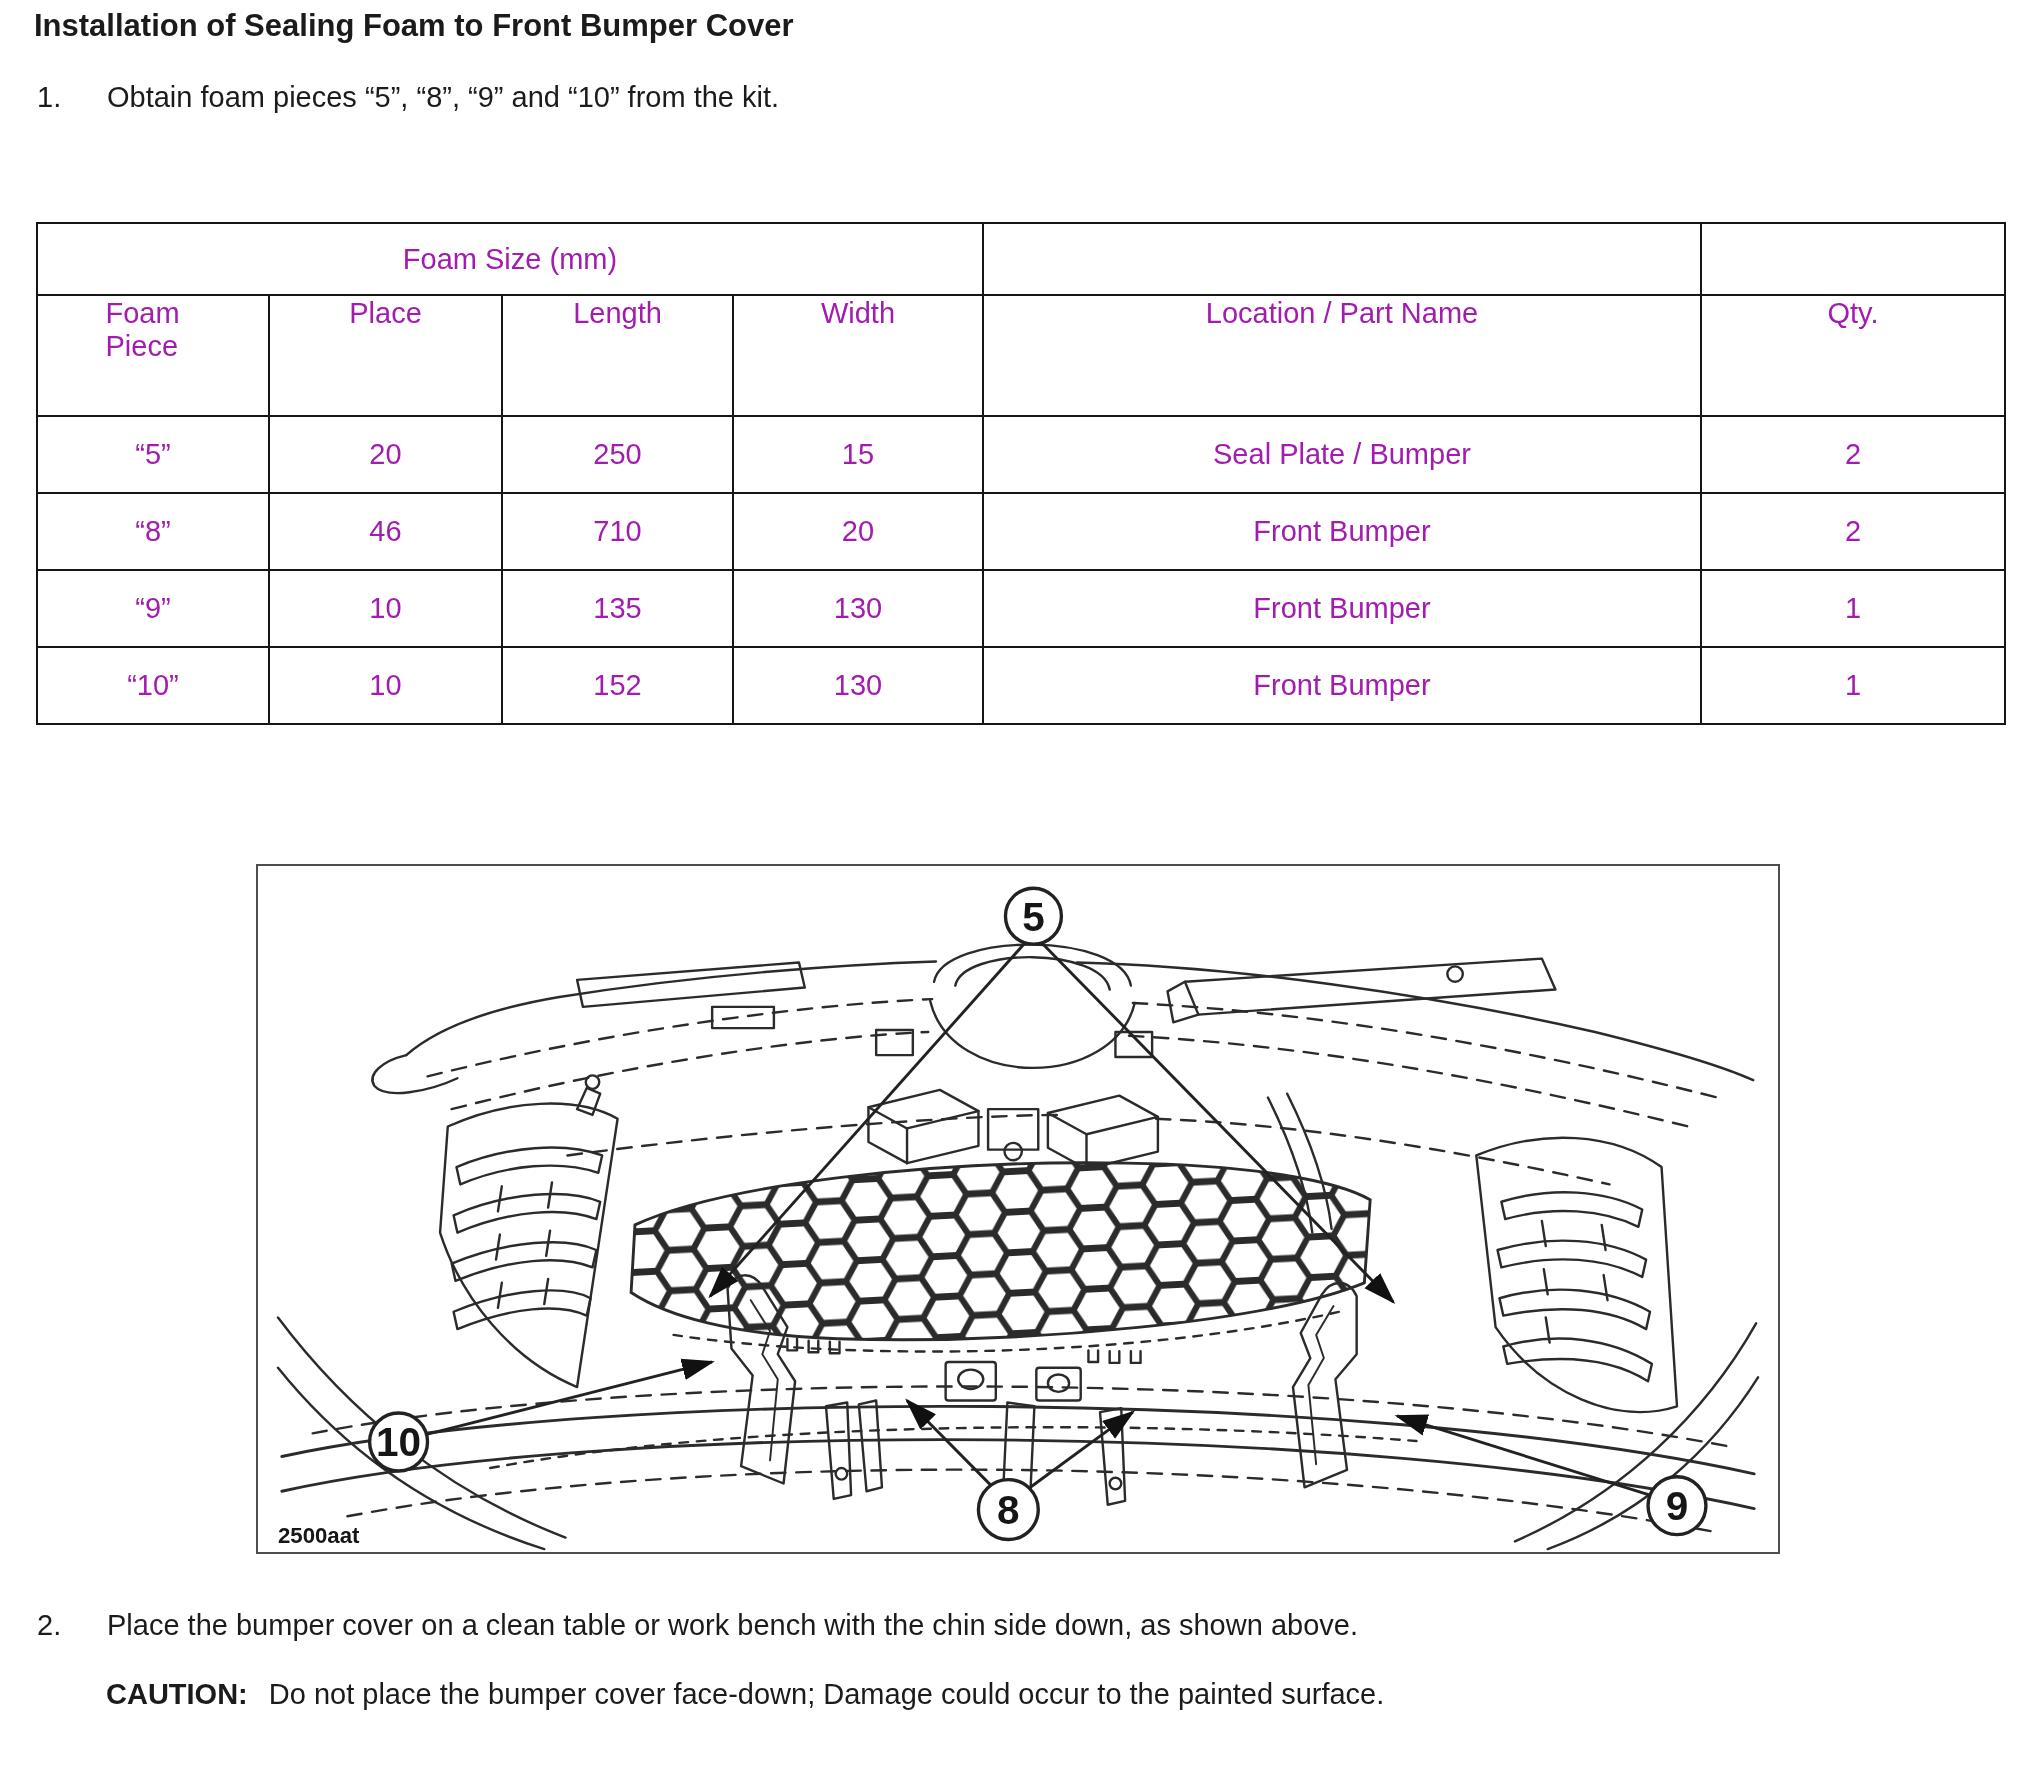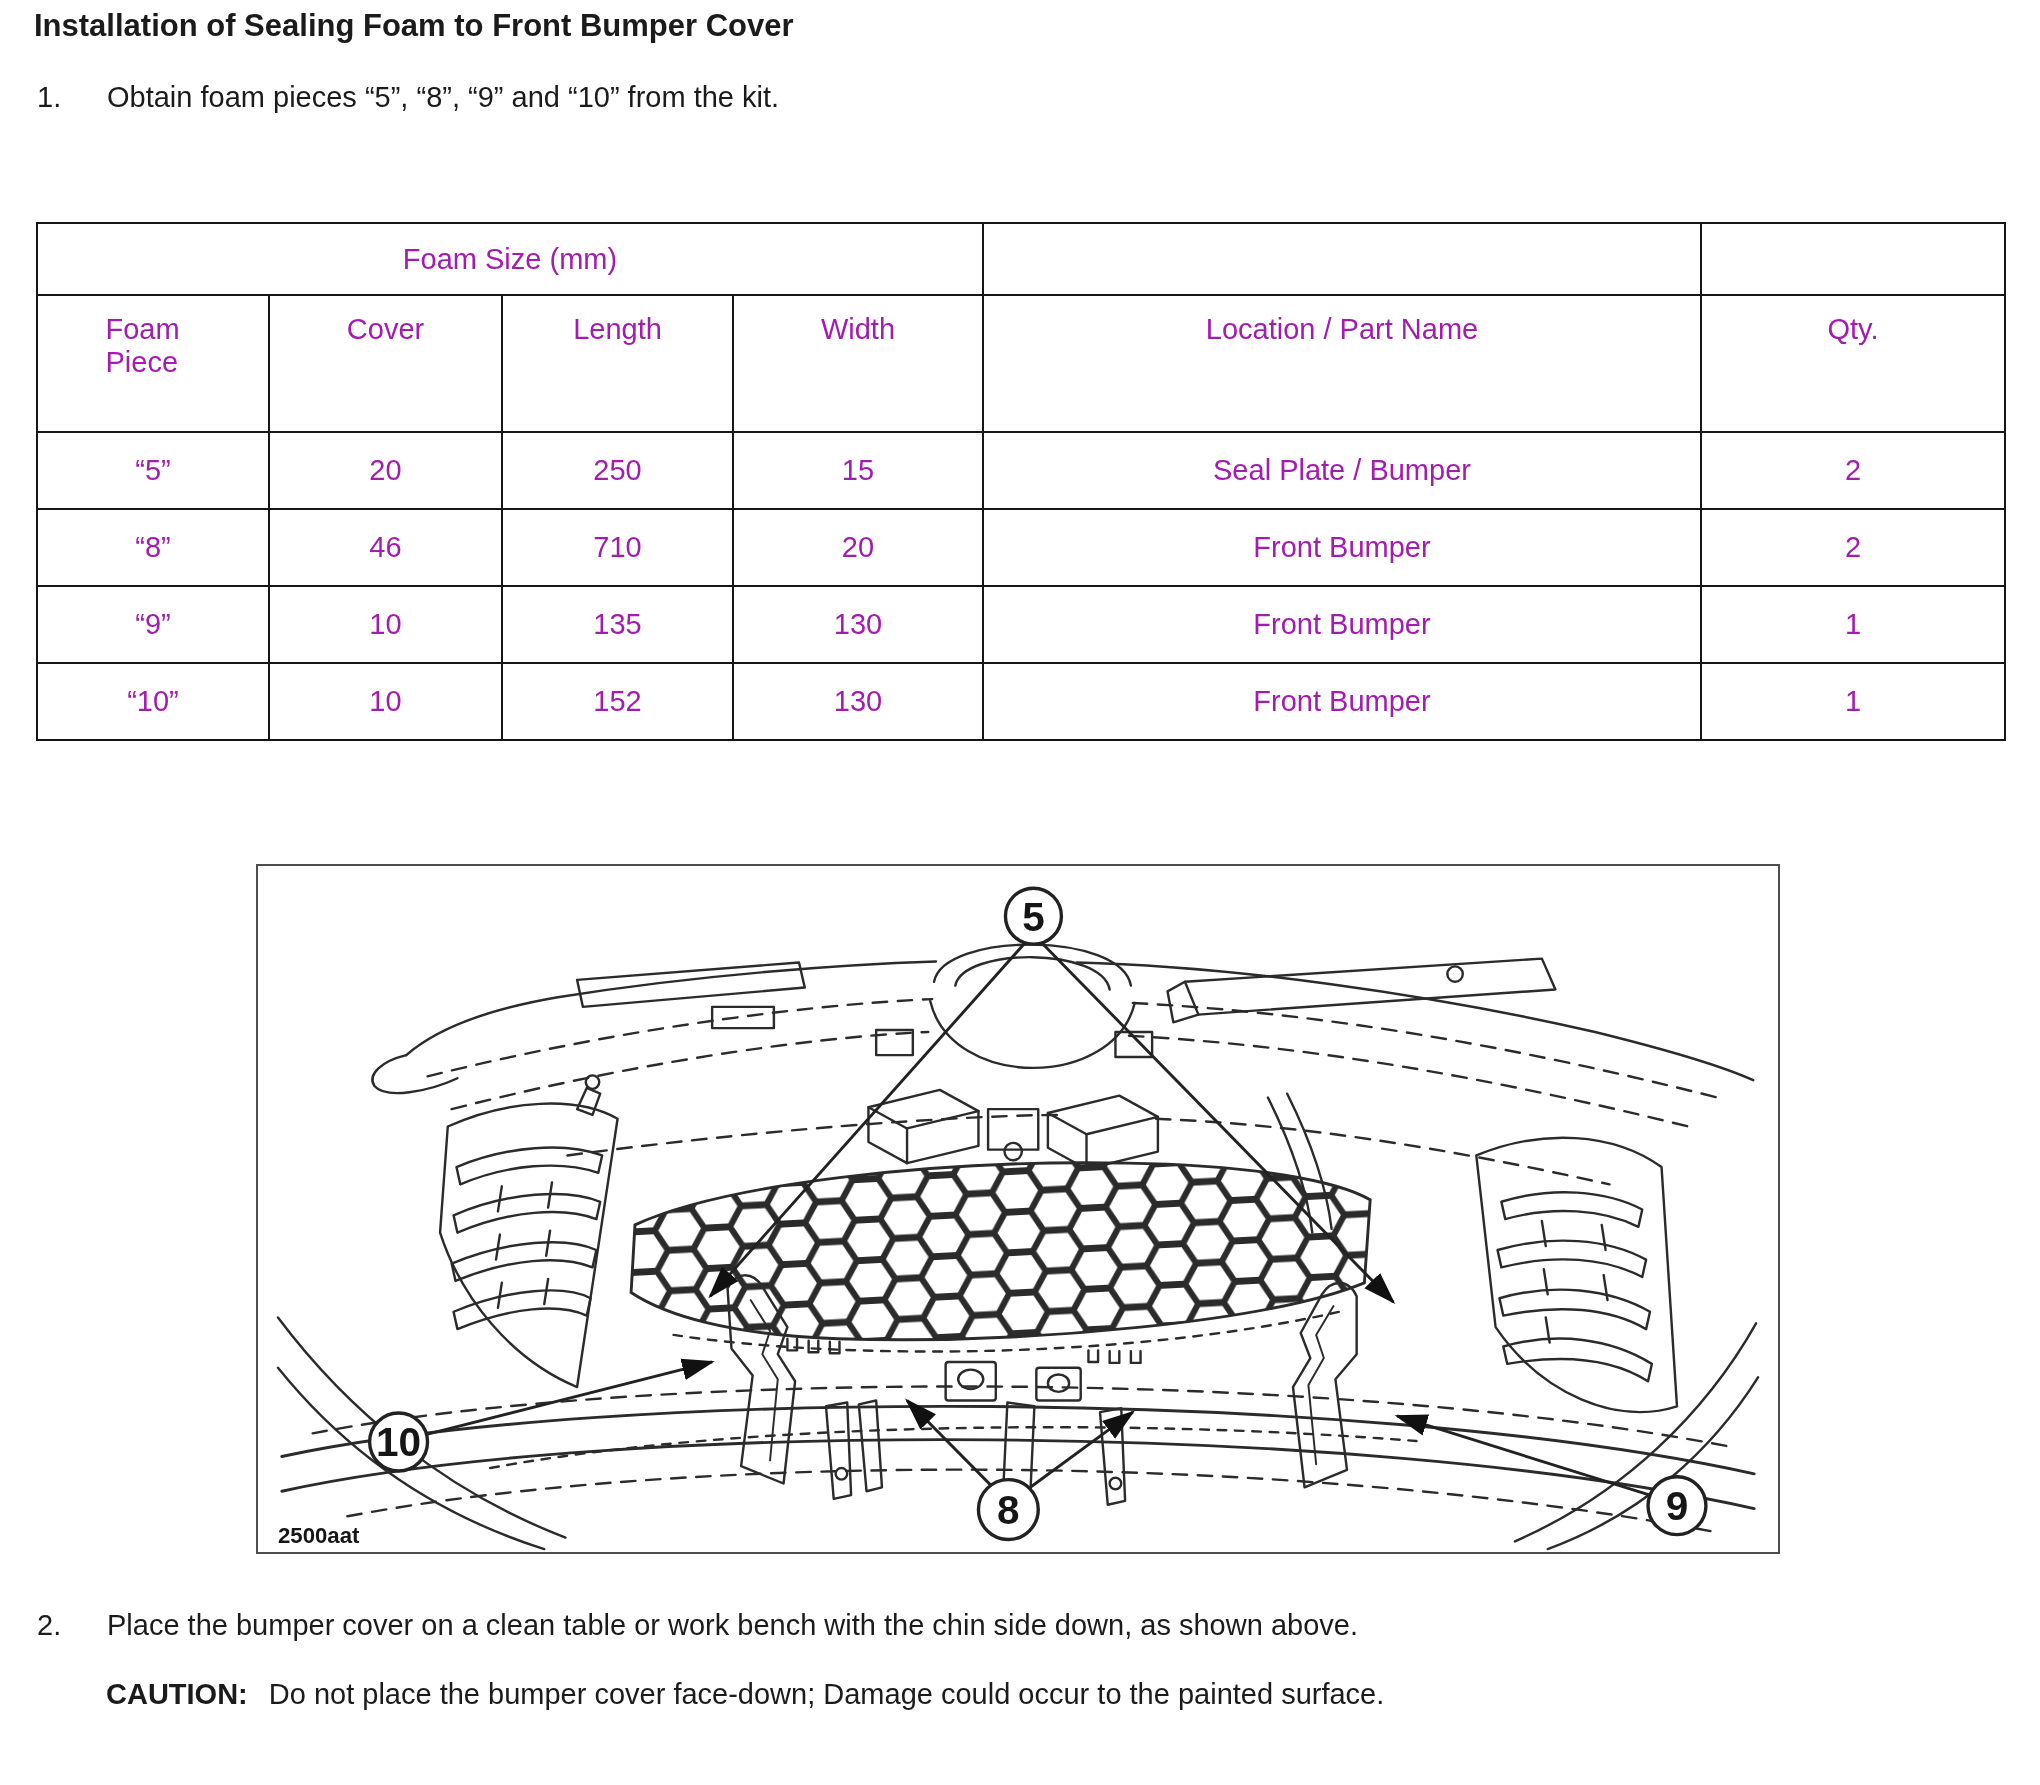--- a/index.html
+++ b/index.html
@@ -12,21 +12,21 @@
   .step .num{display:inline-block;width:70px;flex:0 0 70px;}
   .step1{top:81px;}
   .step2{top:1609px;}
 
   .caution{position:absolute;left:106px;top:1678px;font-size:29px;}
   .caution .clabel{font-weight:bold;margin-right:21px;}
 
   table.foam{position:absolute;left:36px;top:222px;border-collapse:collapse;table-layout:fixed;font-size:29px;color:#a21caf;}
   table.foam td{border:2.9px solid #161616;text-align:center;padding:0 5.8px;overflow:hidden;}
   tr.r-group td{height:70px;vertical-align:middle;}
-  tr.r-head td{height:118px;vertical-align:top;padding-top:17px;}
+  tr.r-head td{height:118px;vertical-align:top;padding-top:1px;}
   tr.r-data td{height:75px;vertical-align:middle;}
   .fp{display:inline-block;width:95px;text-align:left;}
 
   .figure{position:absolute;left:256px;top:864px;width:1520px;height:686px;border:2.9px solid #4e4e4e;background:#fff;}
   .figure svg{display:block;}
 
   .lineart{stroke:#2b2b2b;fill:none;stroke-width:2.5;stroke-linecap:round;stroke-linejoin:round;}
   .dash{stroke-dasharray:15 11;}
   .dash2{stroke-dasharray:9 9;}
   .thick{stroke-width:3;}
@@ -57,21 +57,21 @@
         <col style="width:304px">
     </colgroup>
     <tbody>
       <tr class="r-group">
         <td colspan="4">Foam Size (mm)</td>
         <td></td>
         <td></td>
       </tr>
       <tr class="r-head">
         <td><span class="fp">Foam Piece</span></td>
-        <td>Cover</td>
+        <td>Place</td>
         <td>Length</td>
         <td>Width</td>
         <td>Location / Part Name</td>
         <td>Qty.</td>
       </tr>
       <tr class="r-data">
         <td>“5”</td>
         <td>20</td>
         <td>250</td>
         <td>15</td>

